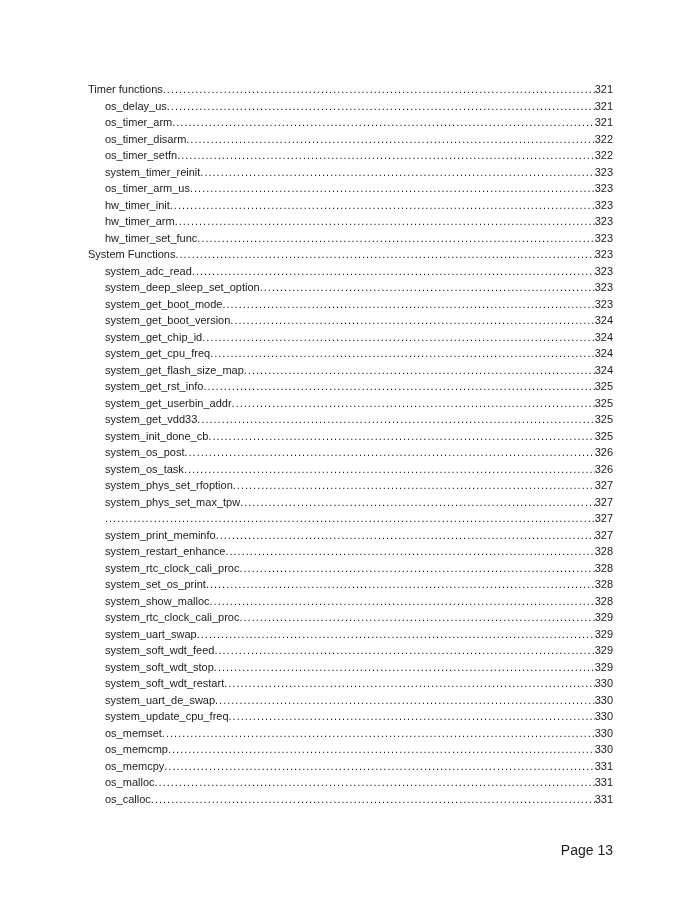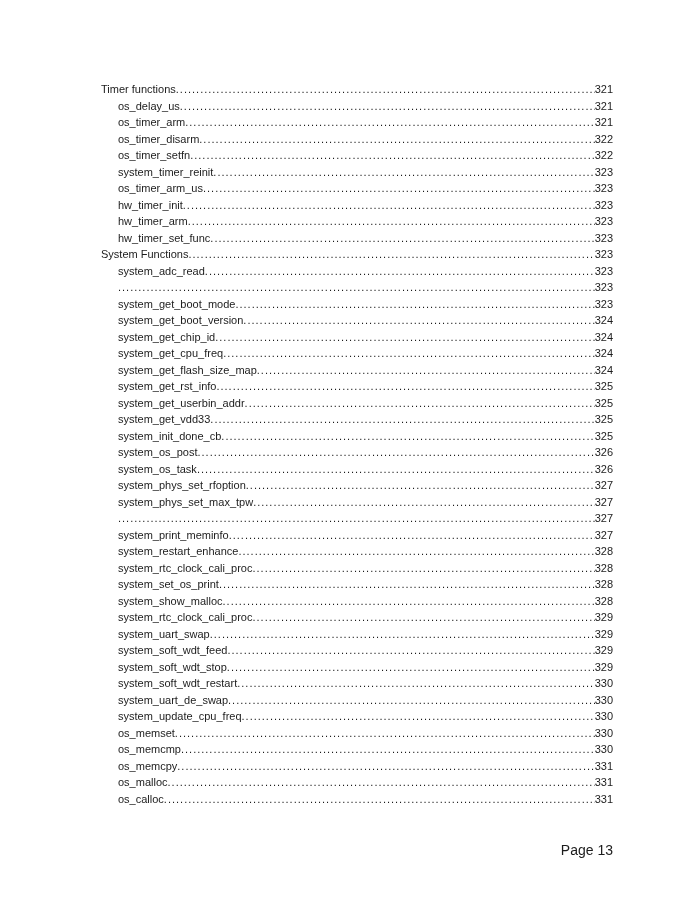--- a/index.html
+++ b/index.html
@@ -10,21 +10,21 @@
   body {
     width: 695px;
     height: 899px;
     position: relative;
     font-family: "Liberation Sans", "DejaVu Sans", sans-serif;
     color: #1c1c1c;
     overflow: hidden;
   }
   .toc {
     position: absolute;
-    left: 101px;
+    left: 88px;
     right: 82px;
     top: 81px;
   }
   .toc-row {
     display: flex;
     align-items: baseline;
     font-size: 11px;
     line-height: 16.5px;
     height: 16.5px;
     white-space: nowrap;
@@ -112,20 +112,21 @@
       <span class="toc-label">System Functions</span>
       <span class="toc-dots"></span>
       <span class="toc-page">323</span>
     </div>
     <div class="toc-row lvl1">
       <span class="toc-label">system_adc_read</span>
       <span class="toc-dots"></span>
       <span class="toc-page">323</span>
     </div>
     <div class="toc-row lvl1">
+      <span class="toc-label">system_deep_sleep_set_option</span>
       <span class="toc-dots"></span>
       <span class="toc-page">323</span>
     </div>
     <div class="toc-row lvl1">
       <span class="toc-label">system_get_boot_mode</span>
       <span class="toc-dots"></span>
       <span class="toc-page">323</span>
     </div>
     <div class="toc-row lvl1">
       <span class="toc-label">system_get_boot_version</span>

